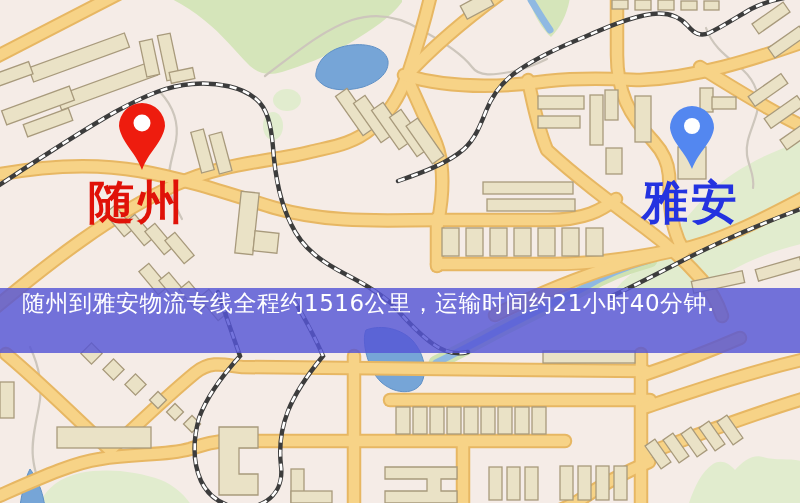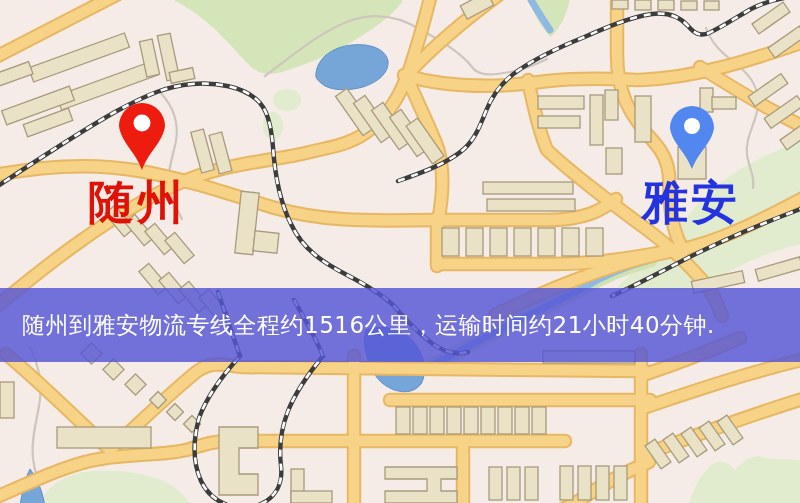--- a/index.html
+++ b/index.html
@@ -24,22 +24,22 @@
   .pin-hole{fill:#ffffff;}
   
   .city-label{
     position:absolute;font-size:46px;font-weight:600;letter-spacing:3px;
     font-family:"DejaVu Serif","Liberation Serif",serif;line-height:52px;white-space:nowrap;
   }
   #origin-label{left:88px;top:176px;}
   #dest-label{left:642px;top:176px;}
   
   .banner{
-    position:absolute;left:0;top:288px;width:800px;height:74px;
-    background:rgba(86,86,214,0.82);display:flex;align-items:center;
+    position:absolute;left:0;top:288px;width:800px;height:65px;
+    background:rgba(86,86,214,0.82);display:flex;align-items:flex-start;
   }
   .banner span{
     color:#fff;font-size:23px;padding-left:22px;letter-spacing:0.5px;white-space:nowrap;
     font-family:"DejaVu Sans","Liberation Sans",sans-serif;
   }
 </style>
 </head>
 <body>
 
 <div class="stage">

